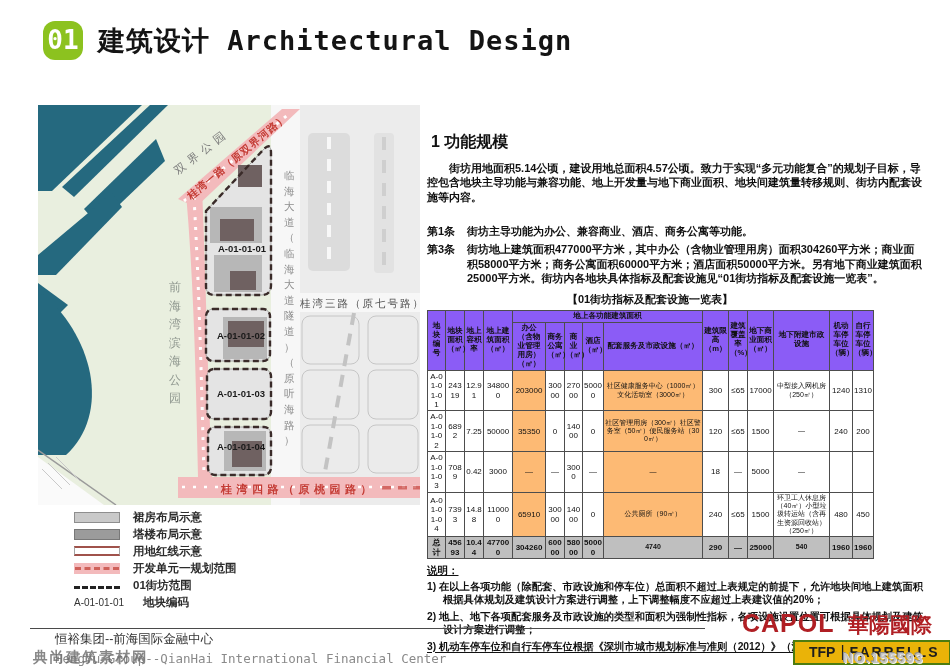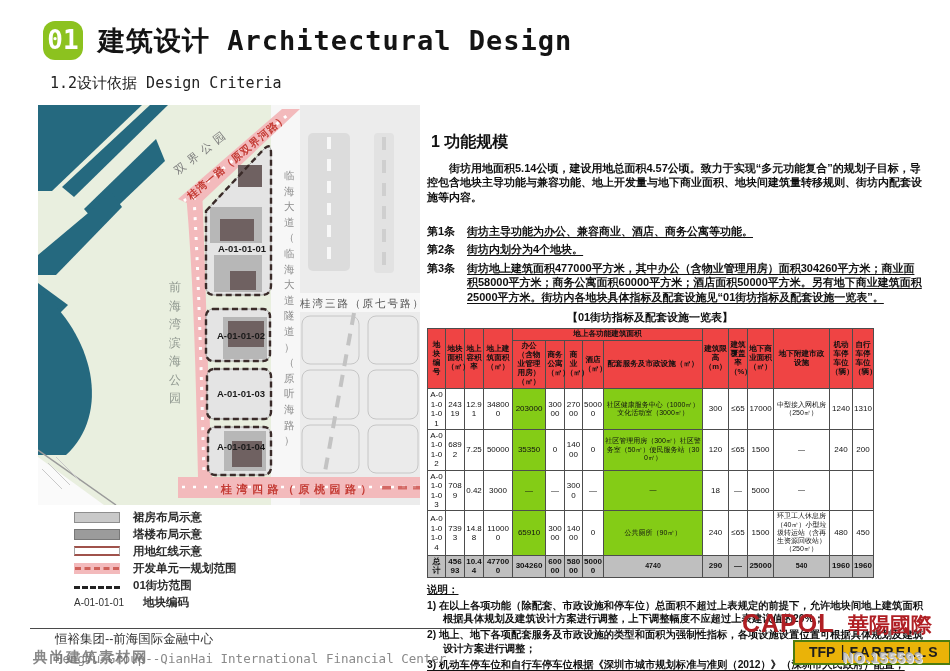--- a/index.html
+++ b/index.html
@@ -26,28 +26,28 @@
   .sw-block-range{background:transparent;border-top:3px dashed #222;height:3px;margin-top:4px;}
   .sw-plot-code{width:56px;font-size:10px;color:#333;flex:none;letter-spacing:0;}
   .legend-label{margin-left:13px;font-size:11.5px;font-weight:700;color:#2c2c2c;white-space:nowrap;}
   
   .right-col{position:absolute;left:427px;top:132px;width:498px;}
   .sec-title{font-size:16px;font-weight:800;color:#111;margin:0 0 8px 4px;}
   .intro{font-size:11px;font-weight:700;line-height:1.3;text-indent:2em;margin:0 0 20px 0;color:#111;}
   .articles{margin-bottom:5px;}
   .article{display:flex;margin-bottom:4px;font-size:11px;font-weight:700;line-height:1.32;color:#111;}
   .art-no{width:40px;flex:none;}
-  .art-text{text-decoration:underline;text-underline-offset:2px;}
+  .art-text{text-underline-offset:2px;}
   .tbl-caption{width:446px;text-align:center;font-size:11px;font-weight:800;color:#111;margin:6px 0 3px 0;}
   table.idx{border-collapse:collapse;table-layout:fixed;width:446px;}
   table.idx th,table.idx td{border:1px solid #4d4d4d;text-align:center;vertical-align:middle;
         padding:1px;word-break:break-all;}
-  table.idx th{font-size:7.6px;line-height:1.18;font-weight:700;background:#ef4444;color:#111;}
+  table.idx th{font-size:7.6px;line-height:1.18;font-weight:700;background:#8b5cf6;color:#111;}
   table.idx td{font-size:8px;line-height:1.18;color:#111;background:#fff;}
-  table.idx td.shade{background:#84cc16;}
+  table.idx td.shade{background:#fdba74;}
   table.idx td.small{font-size:7px;}
   table.idx tr.total td{background:#bfbfbf;font-weight:800;}
   .notes{margin-top:5px;width:500px;}
   .notes-title{font-size:10.5px;font-weight:800;margin-bottom:2px;color:#111;text-decoration:underline;}
   .note-item{font-size:10.3px;line-height:1.3;color:#111;font-weight:600;
              padding-left:16px;text-indent:-16px;margin-bottom:3px;}
   .note-item.u{text-decoration:underline;text-underline-offset:2px;}
   
   .footer-line{position:absolute;left:30px;top:628px;width:675px;height:0;border-top:1.5px solid #4a4a4a;}
   .foot-left{position:absolute;left:55px;top:632px;}
@@ -70,21 +70,20 @@
   
   svg text{font-family:"Liberation Sans","DejaVu Sans",sans-serif;}
 </style>
 </head>
 <body>
 
 <div class="page">
 
   <div class="sec-box">01</div>
   <div class="page-title">建筑设计 Architectural Design</div>
-  <div class="subtitle">1.2设计依据 Design Criteria</div>
 
   <div class="map">
     <svg width="382" height="400" viewBox="0 0 382 400">
 
       <rect x="0" y="0" width="382" height="400" fill="#e9efdf"></rect>
 
       <rect x="233" y="0" width="29" height="400" fill="#f7f7f7"></rect>
       <rect x="262" y="0" width="120" height="400" fill="#ececec"></rect>
 
       <g fill="#25697f">
@@ -201,24 +200,20 @@
       </div>
     </div>
 
   <div class="right-col">
     <div class="sec-title">1 功能规模</div>
     <div class="intro">街坊用地面积5.14公顷，建设用地总面积4.57公顷。致力于实现“多元功能复合”的规划子目标，导控包含地块主导功能与兼容功能、地上开发量与地下商业面积、地块间建筑量转移规则、街坊内配套设施等内容。</div>
     <div class="articles">
         <div class="article">
           <span class="art-no">第1条</span>
           <span class="art-text">街坊主导功能为办公、兼容商业、酒店、商务公寓等功能。</span>
-        </div>
-        <div class="article">
-          <span class="art-no">第2条</span>
-          <span class="art-text">街坊内划分为4个地块。</span>
         </div>
         <div class="article">
           <span class="art-no">第3条</span>
           <span class="art-text">街坊地上建筑面积477000平方米，其中办公（含物业管理用房）面积304260平方米；商业面积58000平方米；商务公寓面积60000平方米；酒店面积50000平方米。另有地下商业建筑面积25000平方米。街坊内各地块具体指标及配套设施见“01街坊指标及配套设施一览表”。</span>
         </div>
       </div>
 
     <div class="tbl-caption">【01街坊指标及配套设施一览表】</div>
     <table class="idx">
       <colgroup>

